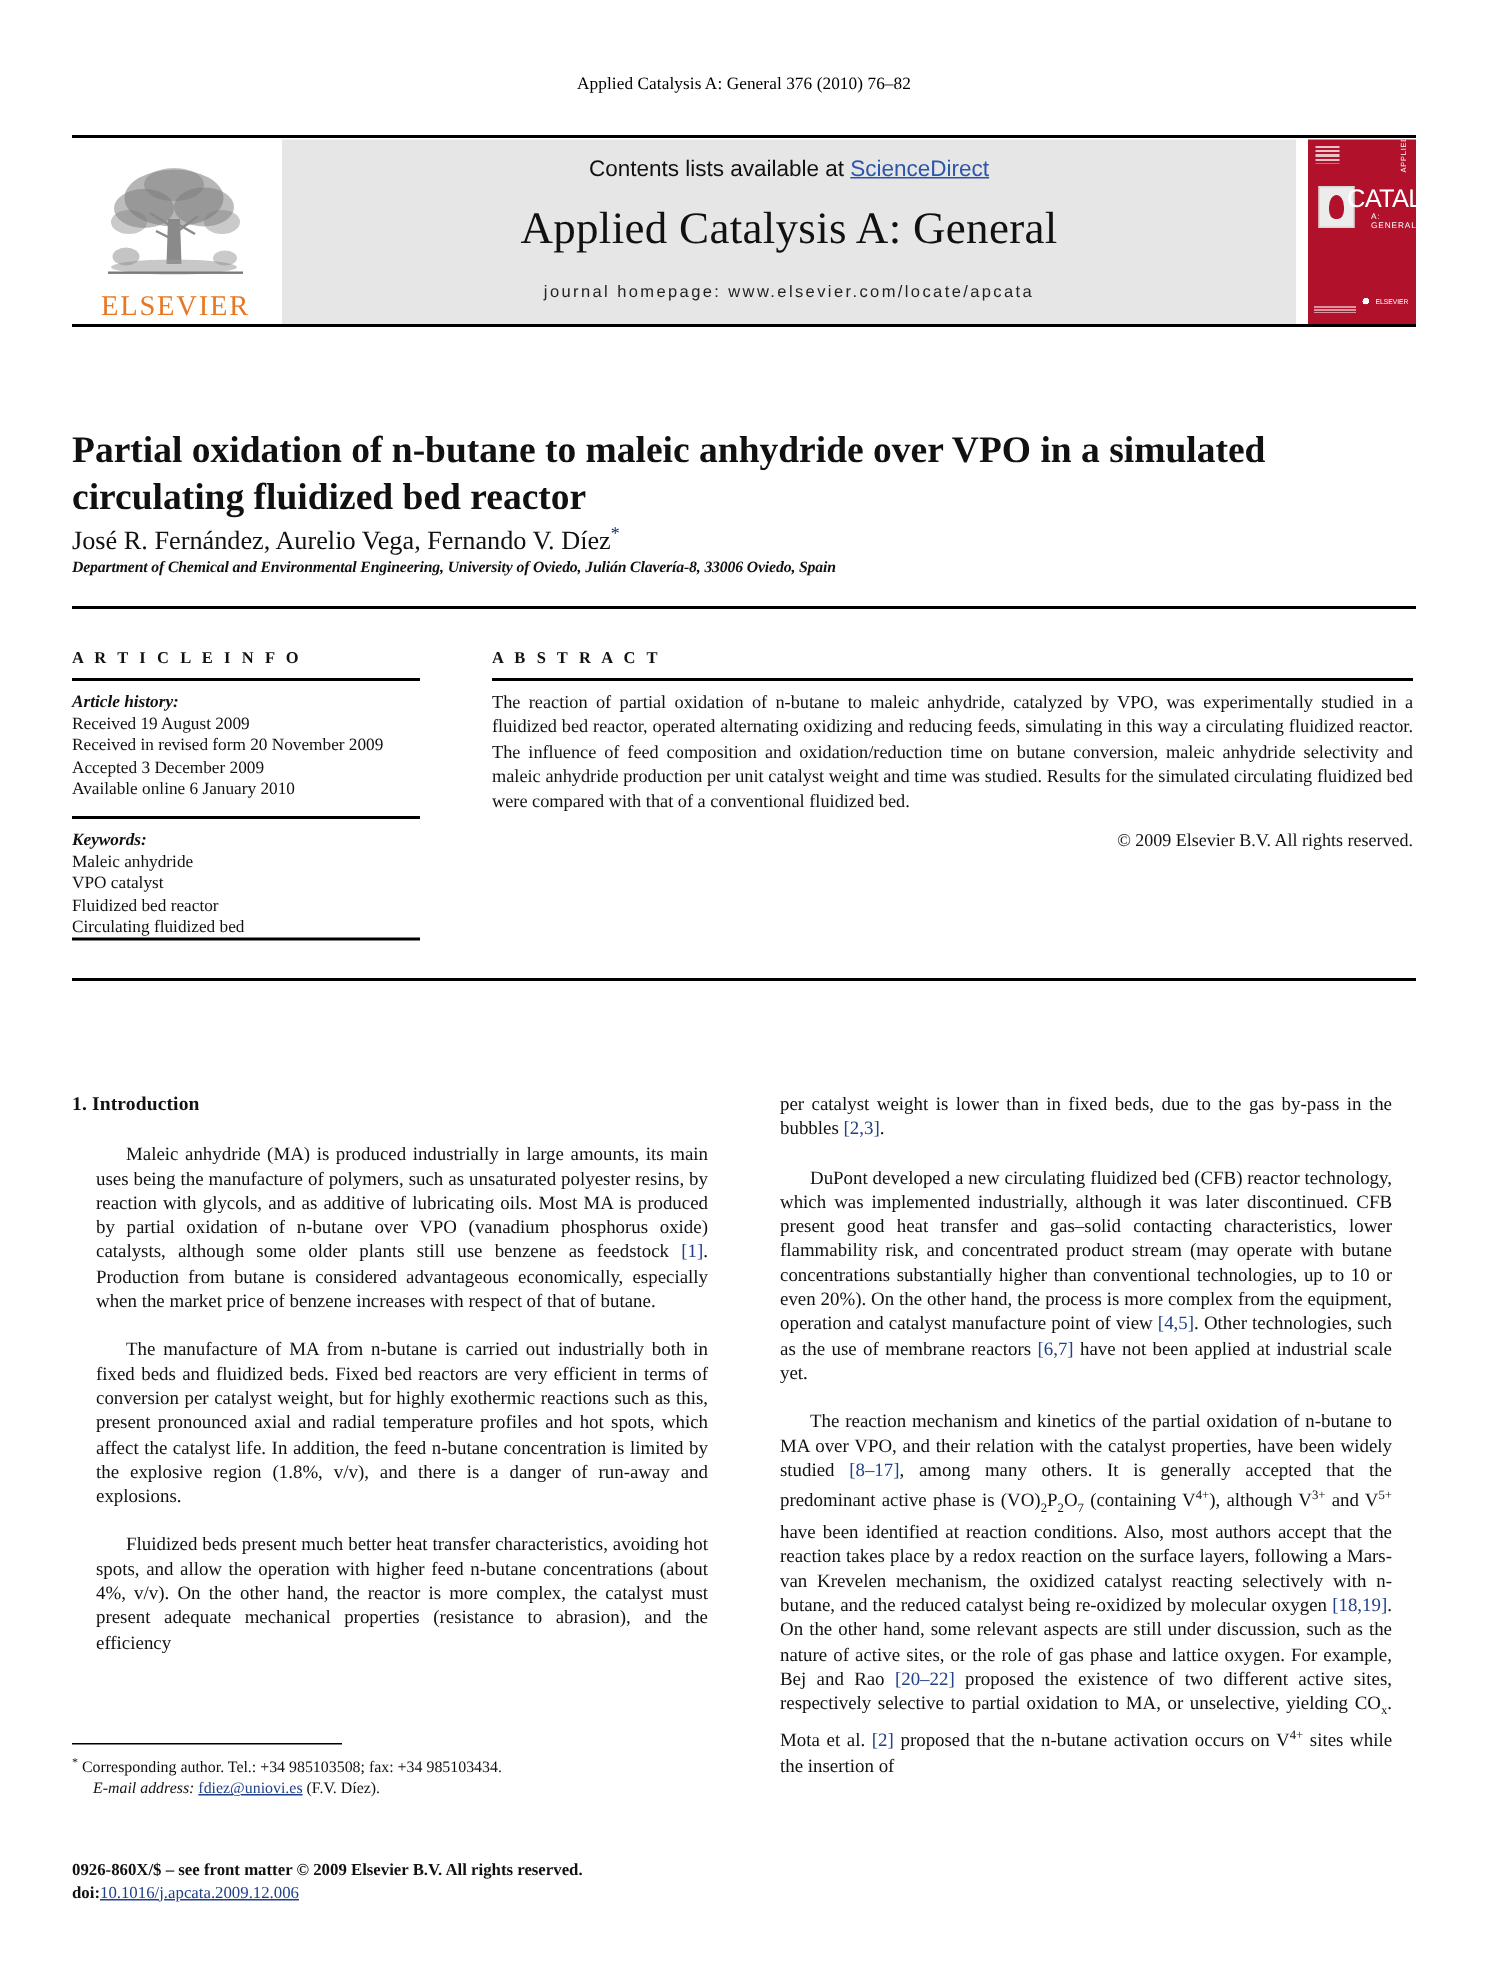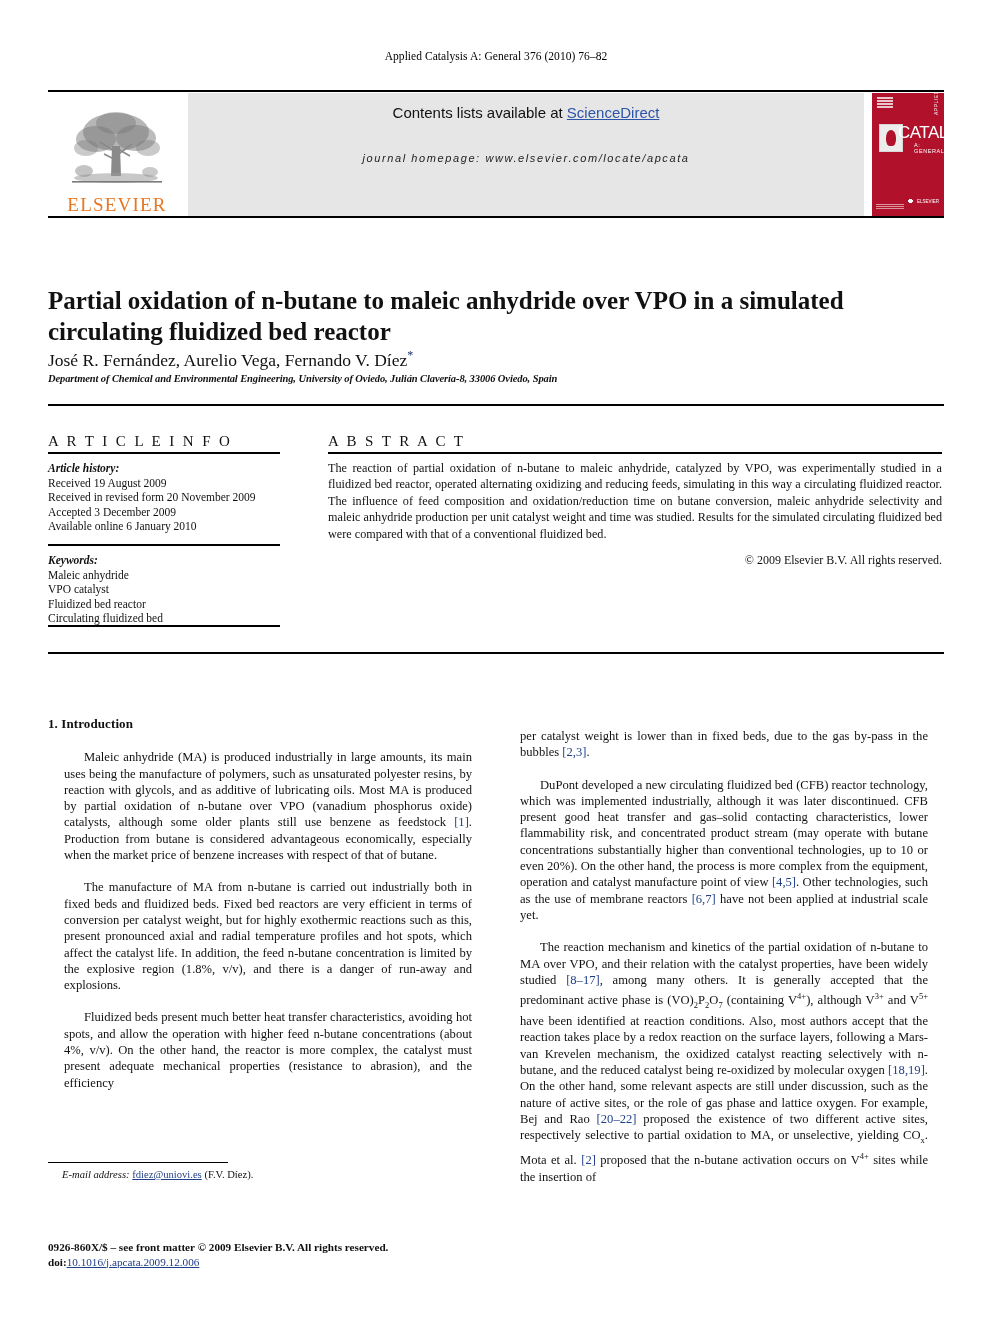--- a/index.html
+++ b/index.html
@@ -96,26 +96,25 @@
     color: #2c54a8;
   }
   .journal-title {
     margin-top: 15px;
     font-family: "Liberation Serif", serif;
     font-size: 30px;
     color: #111;
     letter-spacing: 0.2px;
   }
   .homepage-line {
-    margin-top: 31px;
+    margin-top: 19px;
     font-family: "Liberation Sans", sans-serif;
     font-size: 11px;
     letter-spacing: 1.6px;
     color: #222;
-    font-style: italic;
   }
   .cover-thumb {
     position: absolute;
     left: 824px; top: 3px;
     width: 72px;
     height: 123px;
     background: #b1112b;
     overflow: hidden;
   }
   .cover-inner { position:absolute; inset:0; }
@@ -206,22 +205,22 @@
   }
   .rule-info {
     position: absolute;
     height: 1.5px;
     background: #000;
   }
 
   
   .sec-heading {
     position: absolute;
-    font-size: 15px;
-    font-weight: normal;
+    font-size: 11px;
+    font-weight: bold;
     letter-spacing: 2.4px;
     color: #111;
   }
   .info-col {
     position: absolute;
     left: 48px;
     width: 232px;
     font-size: 11.5px;
     line-height: 14.5px;
     color: #111;
@@ -255,21 +254,21 @@
     font-size: 12.6px;
     line-height: 16.3px;
     text-align: justify;
     color: #111;
   }
   .col-left  { left: 48px;  top: 712px; }
   .col-right { left: 504px; top: 712px; }
   .col p { margin: 16px; text-indent: 20px; }
   .col p.noindent { text-indent: 0; }
   h2.section-title {
-    margin: 4px 0 17px 0;
+    margin: 16px 0 17px 0;
     font-size: 13px;
     font-weight: bold;
     letter-spacing: 0.1px;
   }
   .ref { color: #1f3f87; }
   sub, sup { font-size: 8.5px; }
 
   
   .foot-rule {
     position: absolute;
@@ -327,20 +326,21 @@
         <ellipse cx="86" cy="64" rx="8" ry="5" fill="#8a8a8a" opacity="0.45"></ellipse>
         <rect x="8" y="73" width="90" height="1.6" fill="#7a7a7a"></rect>
       </svg>
       <div class="elsevier-word">ELSEVIER</div>
     </div>
 
     <div class="journal-band">
       <div class="contents-line">
         <span>Contents lists available at </span><a class="sd" href="#">ScienceDirect</a>
       </div>
+      <div class="journal-title">Applied Catalysis A: General</div>
       <div class="homepage-line">journal homepage: www.elsevier.com/locate/apcata</div>
     </div>
 
     <div class="cover-thumb">
       <div class="cover-inner">
         <div class="cover-tl"></div>
         <div class="cover-sq"></div>
         <div class="cover-applied">APPLIED</div>
         <div class="cover-catalysis">CATALYSIS</div>
         <div class="cover-ageneral">A: GENERAL</div>
@@ -397,20 +397,24 @@
   </div>
 
   <div class="col col-right">
     <p class="noindent">per catalyst weight is lower than in fixed beds, due to the gas by-pass in the bubbles <span class="ref">[2,3]</span>.</p>
     <p>DuPont developed a new circulating fluidized bed (CFB) reactor technology, which was implemented industrially, although it was later discontinued. CFB present good heat transfer and gas–solid contacting characteristics, lower flammability risk, and concentrated product stream (may operate with butane concentrations substantially higher than conventional technologies, up to 10 or even 20%). On the other hand, the process is more complex from the equipment, operation and catalyst manufacture point of view <span class="ref">[4,5]</span>. Other technologies, such as the use of membrane reactors <span class="ref">[6,7]</span> have not been applied at industrial scale yet.</p>
     <p>The reaction mechanism and kinetics of the partial oxidation of n-butane to MA over VPO, and their relation with the catalyst properties, have been widely studied <span class="ref">[8–17]</span>, among many others. It is generally accepted that the predominant active phase is (VO)<sub>2</sub>P<sub>2</sub>O<sub>7</sub> (containing V<sup>4+</sup>), although V<sup>3+</sup> and V<sup>5+</sup> have been identified at reaction conditions. Also, most authors accept that the reaction takes place by a redox reaction on the surface layers, following a Mars-van Krevelen mechanism, the oxidized catalyst reacting selectively with n-butane, and the reduced catalyst being re-oxidized by molecular oxygen <span class="ref">[18,19]</span>. On the other hand, some relevant aspects are still under discussion, such as the nature of active sites, or the role of gas phase and lattice oxygen. For example, Bej and Rao <span class="ref">[20–22]</span> proposed the existence of two different active sites, respectively selective to partial oxidation to MA, or unselective, yielding CO<sub>x</sub>. Mota et al. <span class="ref">[2]</span> proposed that the n-butane activation occurs on V<sup>4+</sup> sites while the insertion of</p>
   </div>
 
   <div class="foot-rule"></div>
   <div class="footnote">
+    <div>
+      <span class="star">*</span>
+      <span>Corresponding author. Tel.: +34 985103508; fax: +34 985103434.</span>
+    </div>
     <div style="padding-left:14px">
       <span class="em">E-mail address:</span>
       <a class="mail" href="#">fdiez@uniovi.es</a>
       <span>(F.V. Díez).</span>
     </div>
   </div>
 
   <div class="issn-block">
     <div>0926-860X/$ – see front matter © 2009 Elsevier B.V. All rights reserved.</div>
     <div><span>doi:</span><a class="doi" href="#">10.1016/j.apcata.2009.12.006</a></div>

